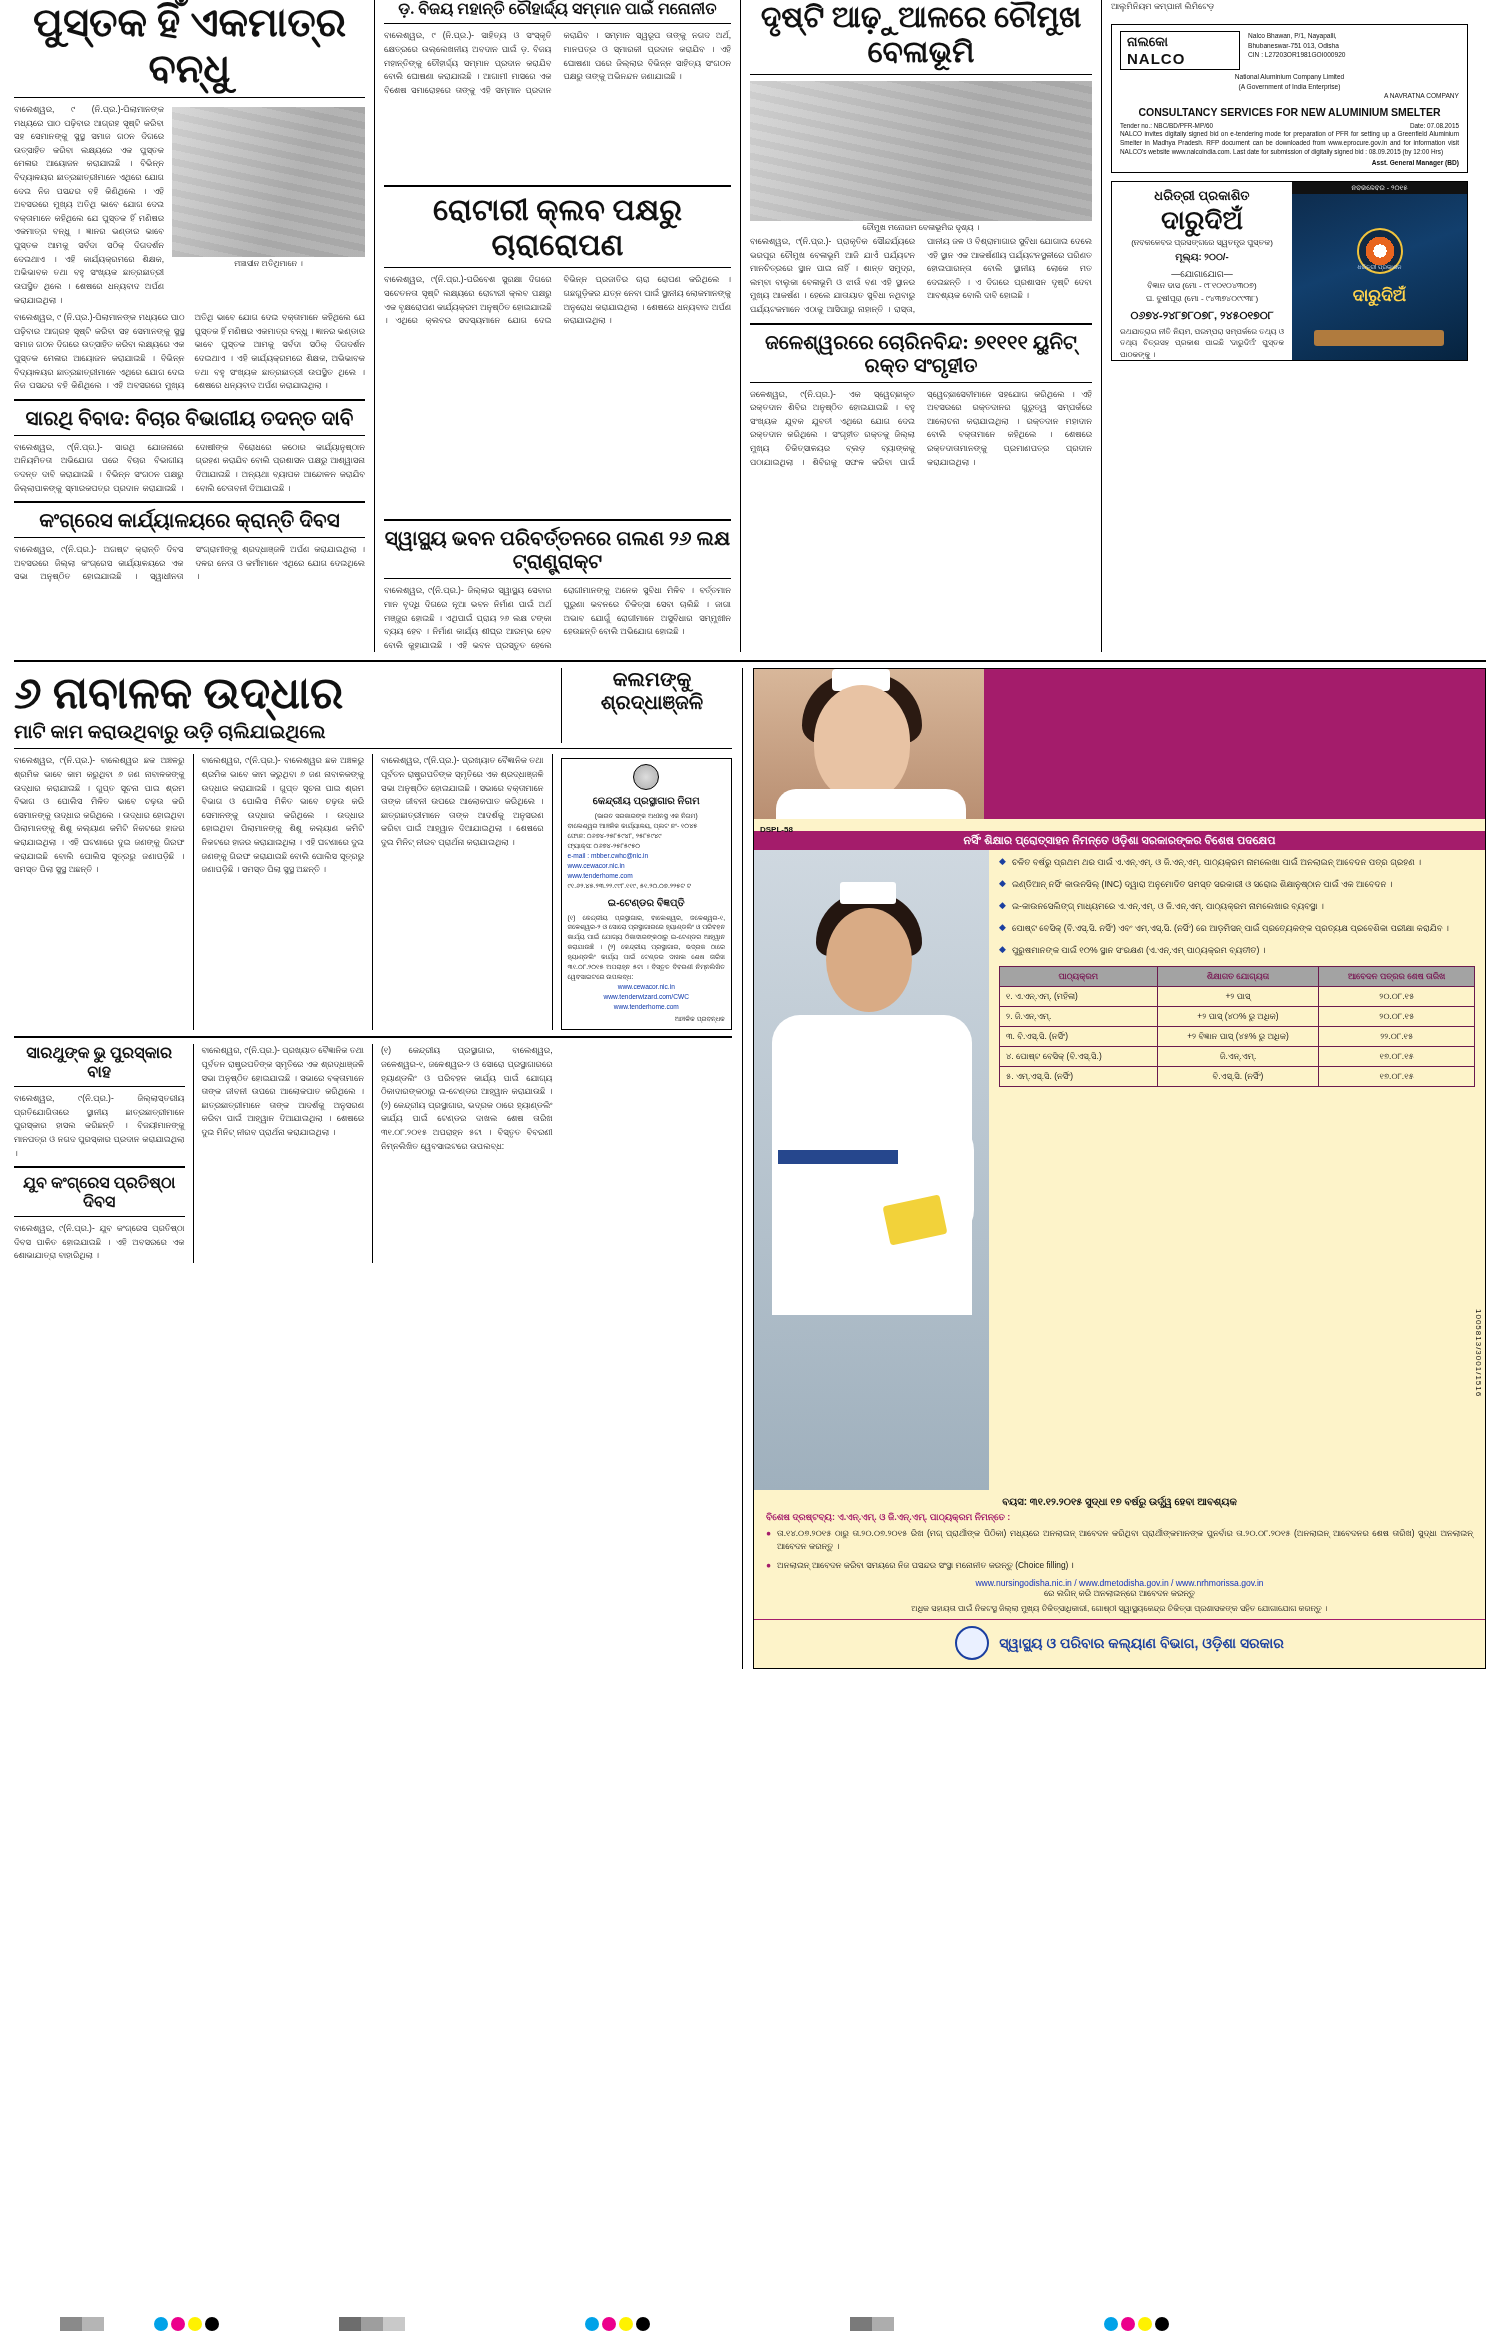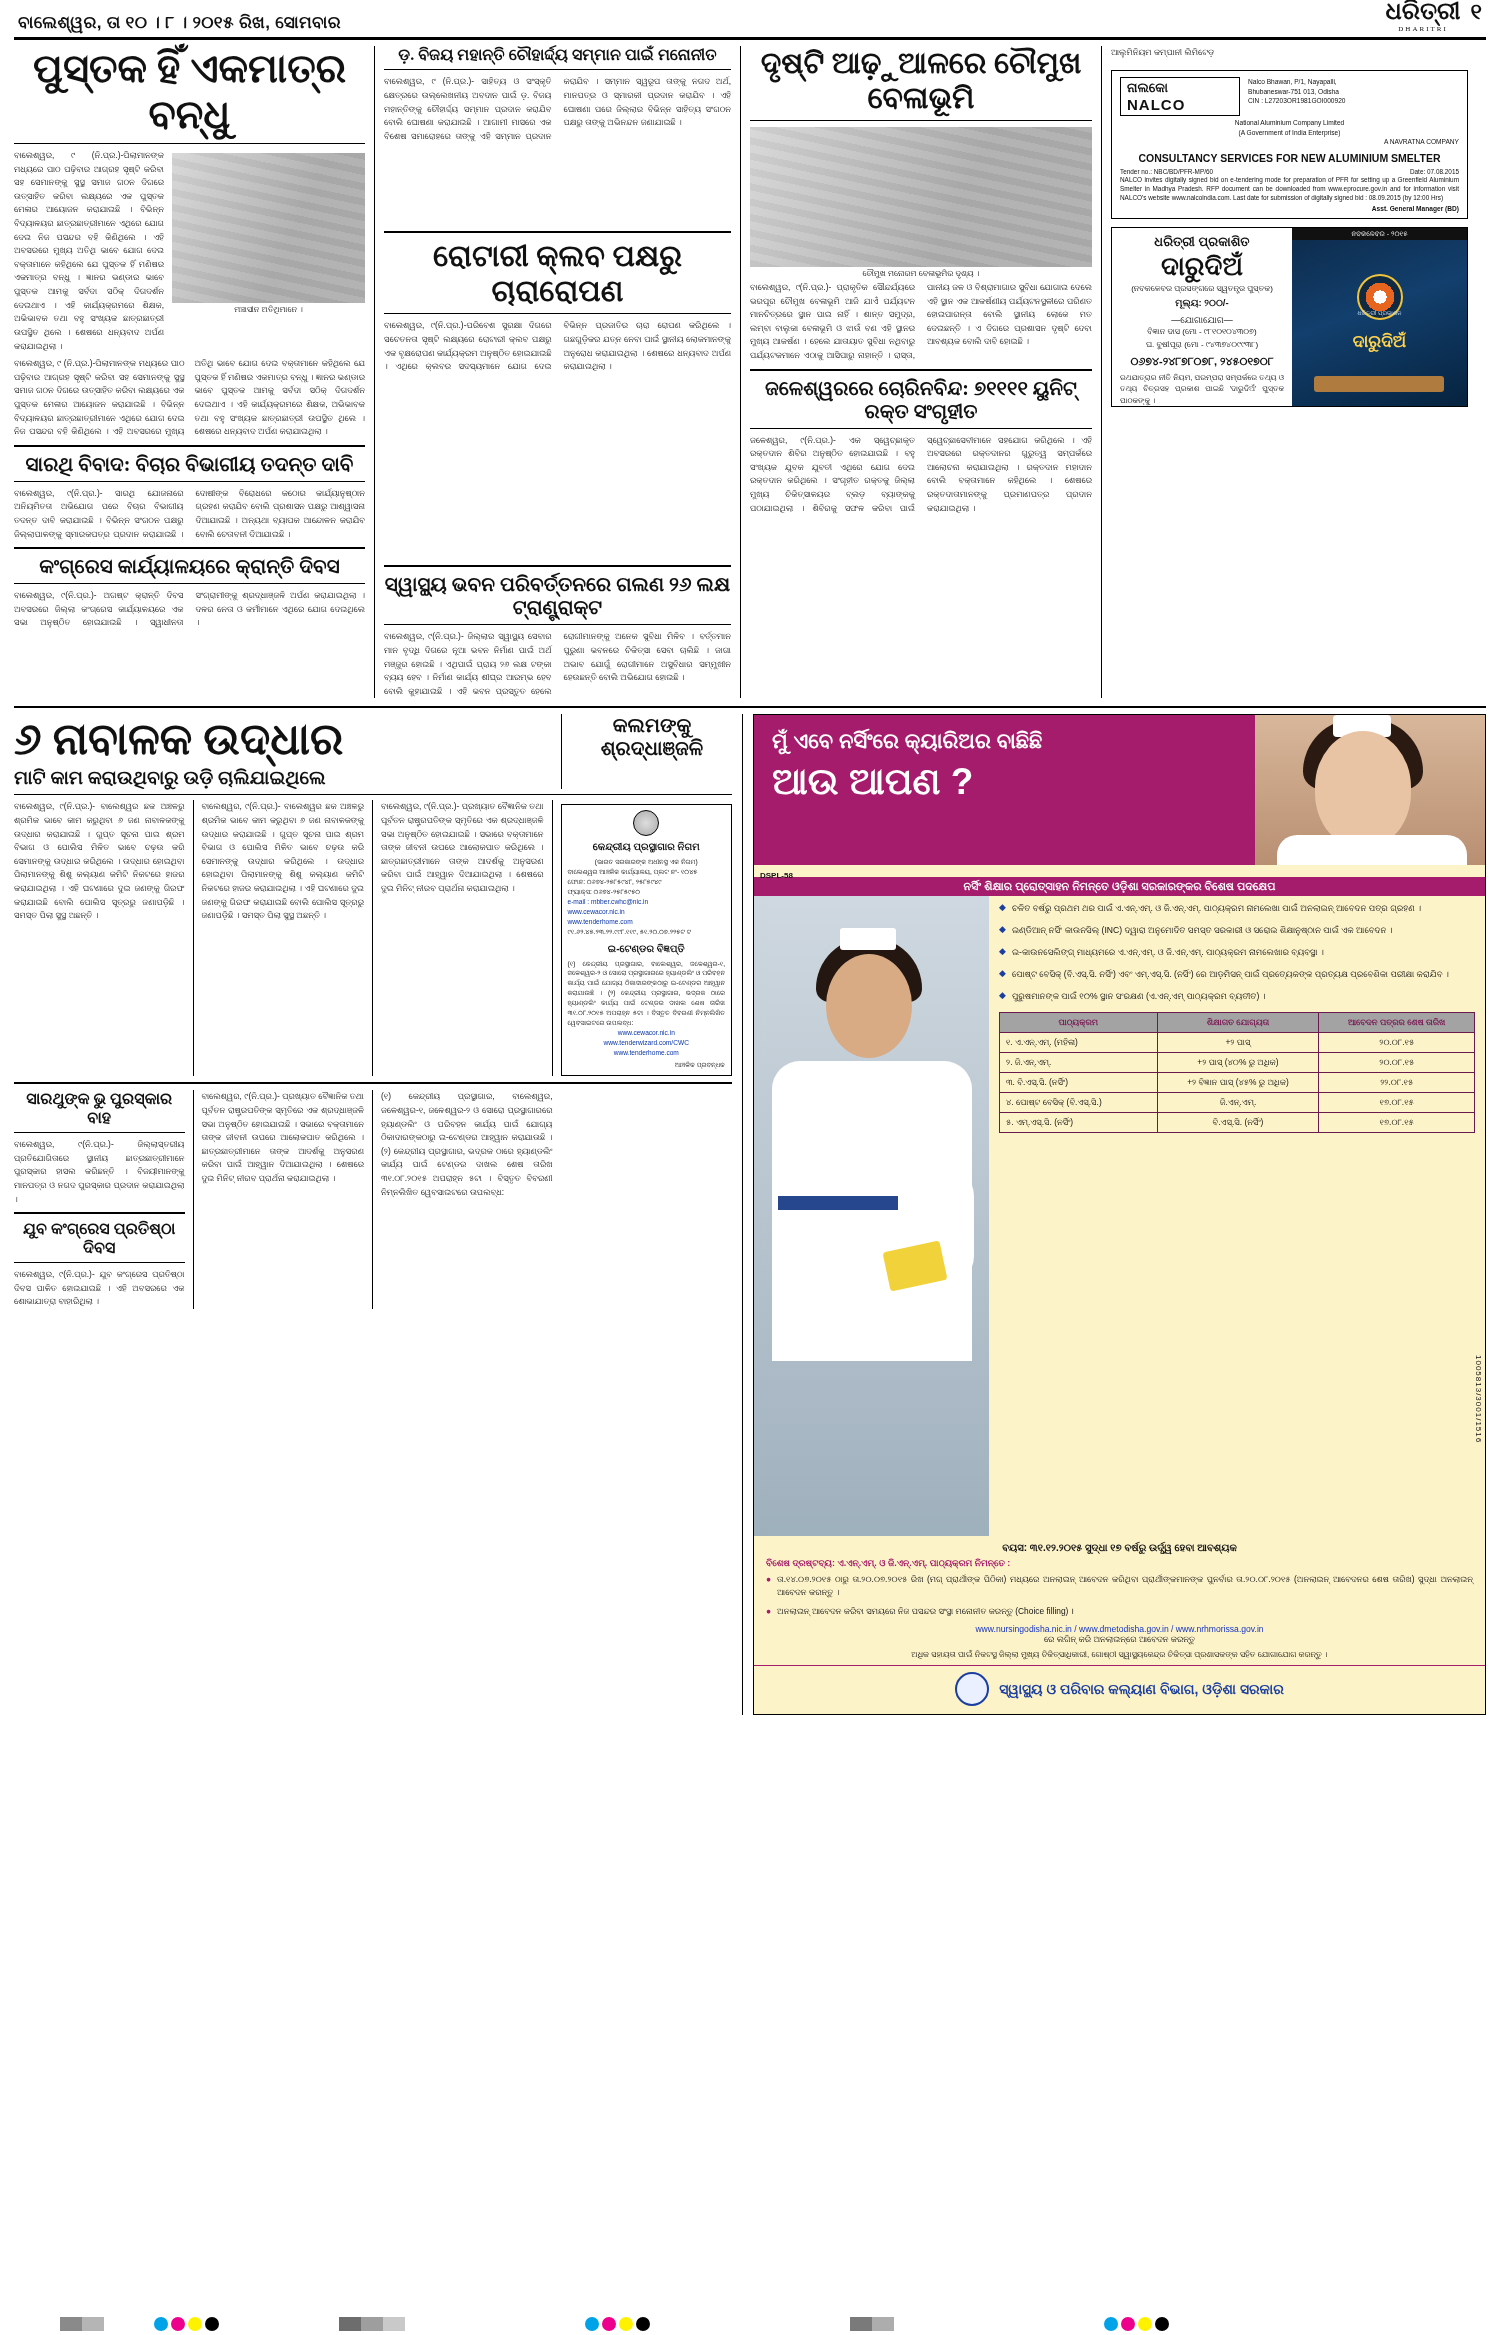--- a/index.html
+++ b/index.html
@@ -171,30 +171,20 @@
   .cb-group { display:flex; gap:3px; align-items:center; }
   .cb { width:14px; height:14px; }
   .grayramp { display:flex; }
   .grayramp span { width:22px; height:14px; }
 </style>
 </head>
 <body>
 
 <div class="page">
 
-  <div class="masthead">
-    <div class="dateline">ବାଲେଶ୍ୱର, ତା ୧୦ । ୮ । ୨୦୧୫ ରିଖ, ସୋମବାର</div>
-    <div class="brand">
-      <div class="logo">
-        <span>ଧରିତ୍ରୀ</span>
-        <small>DHARITRI</small>
-      </div>
-      <div class="pageno">୧</div>
-    </div>
-  </div>
 
   <div class="top-grid">
 
     <div class="col first">
       <div class="hl hl-xl" style="text-align:center">ପୁସ୍ତକ ହିଁ ଏକମାତ୍ର ବନ୍ଧୁ</div>
       <div class="rule"></div>
       <div style="display:flex; gap:8px;">
         <div class="body-text" style="width:150px;">ବାଲେଶ୍ୱର, ୯ (ନି.ପ୍ର.)-ପିଲାମାନଙ୍କ ମଧ୍ୟରେ ପାଠ ପଢ଼ିବାର ଆଗ୍ରହ ସୃଷ୍ଟି କରିବା ସହ ସେମାନଙ୍କୁ ସୁସ୍ଥ ସମାଜ ଗଠନ ଦିଗରେ ଉତ୍ସାହିତ କରିବା ଲକ୍ଷ୍ୟରେ ଏକ ପୁସ୍ତକ ମେଳାର ଆୟୋଜନ କରାଯାଇଛି । ବିଭିନ୍ନ ବିଦ୍ୟାଳୟର ଛାତ୍ରଛାତ୍ରୀମାନେ ଏଥିରେ ଯୋଗ ଦେଇ ନିଜ ପସନ୍ଦର ବହି କିଣିଥିଲେ । ଏହି ଅବସରରେ ମୁଖ୍ୟ ଅତିଥି ଭାବେ ଯୋଗ ଦେଇ ବକ୍ତାମାନେ କହିଥିଲେ ଯେ ପୁସ୍ତକ ହିଁ ମଣିଷର ଏକମାତ୍ର ବନ୍ଧୁ । ଜ୍ଞାନର ଭଣ୍ଡାର ଭାବେ ପୁସ୍ତକ ଆମକୁ ସର୍ବଦା ସଠିକ୍ ଦିଗଦର୍ଶନ ଦେଇଥାଏ । ଏହି କାର୍ଯ୍ୟକ୍ରମରେ ଶିକ୍ଷକ, ଅଭିଭାବକ ତଥା ବହୁ ସଂଖ୍ୟକ ଛାତ୍ରଛାତ୍ରୀ ଉପସ୍ଥିତ ଥିଲେ । ଶେଷରେ ଧନ୍ୟବାଦ ଅର୍ପଣ କରାଯାଇଥିଲା ।</div>
         <div style="flex:1;">
           <div class="photo ph-a"></div>
@@ -372,24 +362,20 @@
         </div>
       </div>
     </div>
 
     <div class="vline"></div>
 
     <div style="padding-left:10px;">
       <div class="nursead">
 
         <div class="nurse-top">
-          <div class="txt">
-            <div class="t1">ମୁଁ ଏବେ ନର୍ସିଂରେ କ୍ୟାରିଅର ବାଛିଛି</div>
-            <div class="t2">ଆଉ ଆପଣ ?</div>
-          </div>
           <div class="pic">
             <div class="hair"></div>
               <div class="cap"></div>
               <div class="face"></div>
               <div class="body"></div>
           </div>
         </div>
         <div class="dspl">DSPL-58</div>
 
         <div class="nurse-band">ନର୍ସିଂ ଶିକ୍ଷାର ପ୍ରୋତ୍ସାହନ ନିମନ୍ତେ ଓଡ଼ିଶା ସରକାରଙ୍କର ବିଶେଷ ପଦକ୍ଷେପ</div>

